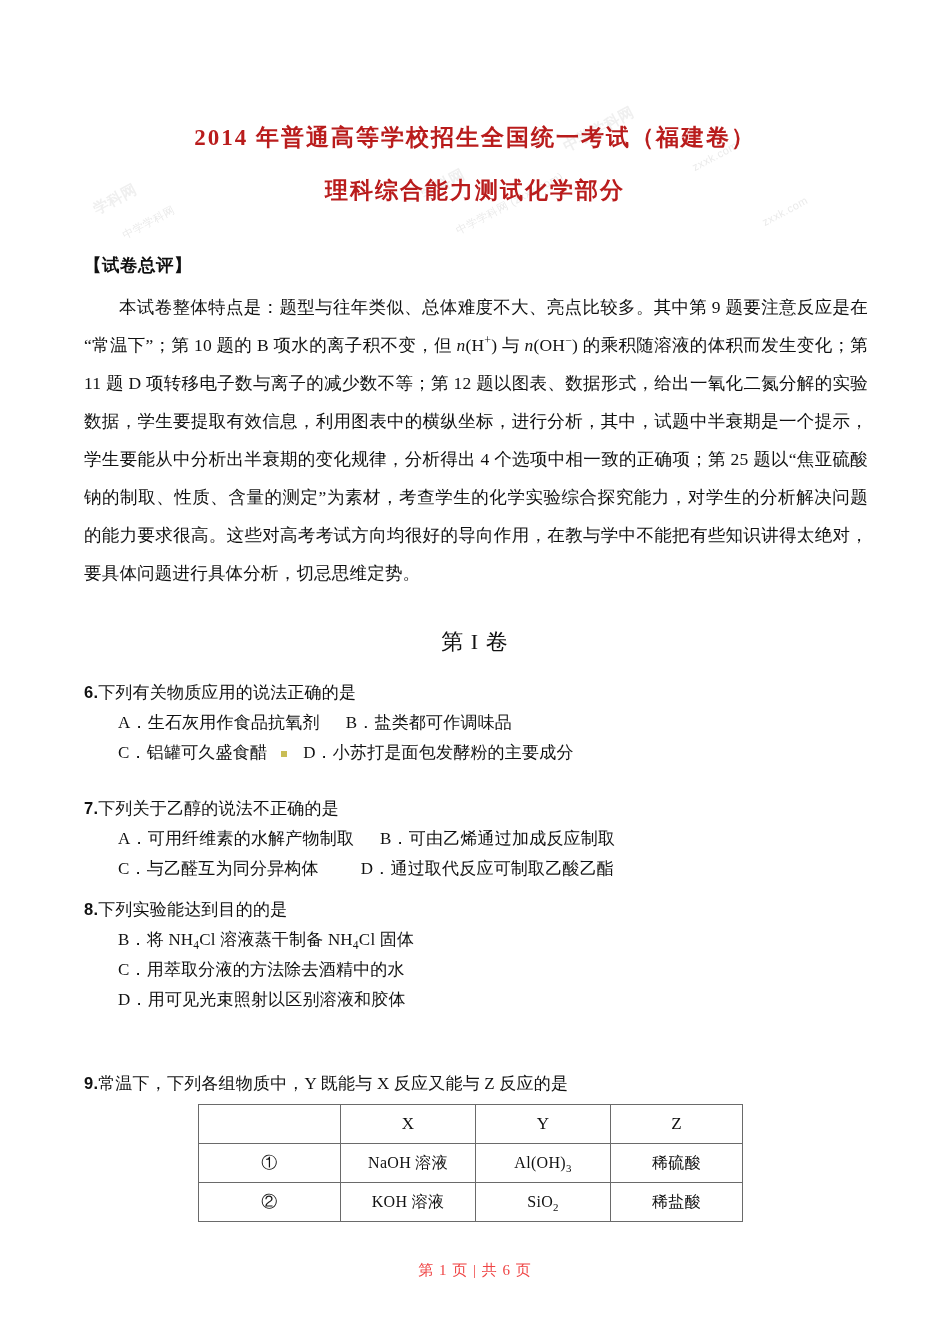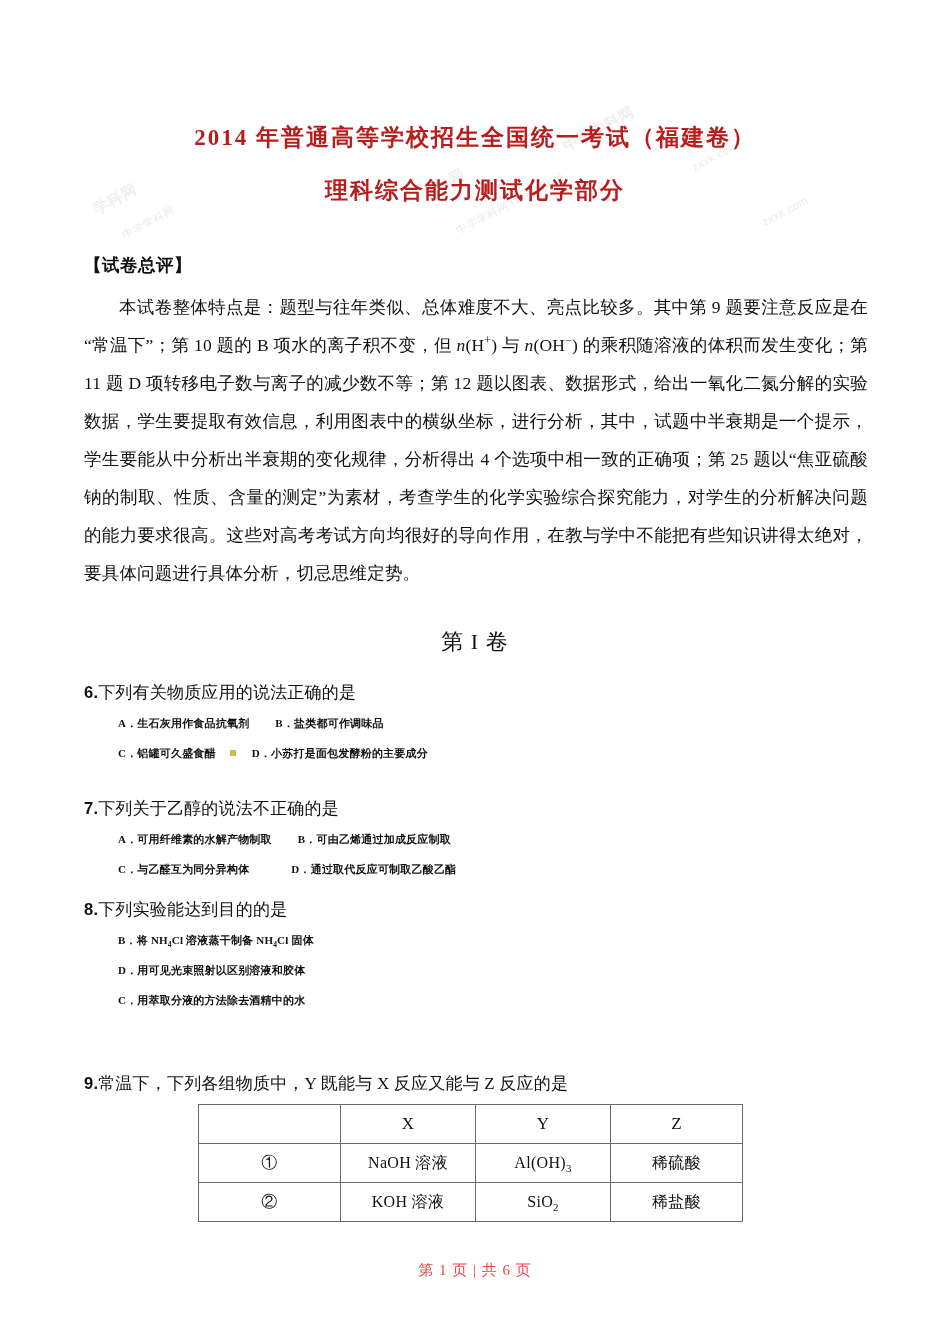--- a/index.html
+++ b/index.html
@@ -96,25 +96,24 @@
     font-size: 17px;
     line-height: 30px;
     letter-spacing: 0.2px;
   }
   .q-num {
     font-weight: bold;
     font-family: "Liberation Sans", "DejaVu Sans", sans-serif;
     font-size: 16.5px;
   }
   .q-opt {
-    font-size: 11px;
+    font-size: 17px;
     line-height: 30px;
     padding-left: 34px;
     letter-spacing: 0.2px;
-    font-weight: bold;
   }
   .opt-gap { display: inline-block; width: 16px; }
   .opt-gap-wide { display: inline-block; width: 26px; }
   .marker-dot {
     display: inline-block;
     width: 6px;
     height: 6px;
     background: #c9bd55;
     vertical-align: baseline;
     margin: 0 16px 1px 14px;
@@ -198,22 +197,22 @@
       <div class="q-opt"><span>A．可用纤维素的水解产物制取</span><span class="opt-gap-wide"></span><span>B．可由乙烯通过加成反应制取</span></div>
       <div class="q-opt"><span>C．与乙醛互为同分异构体</span><span class="opt-gap-wide"></span><span class="opt-gap"></span><span>D．通过取代反应可制取乙酸乙酯</span></div>
     </div>
 
     <div class="q-block" id="q8">
       <div class="q-stem"><span class="q-num">8.</span><span>下列实验能达到目的的是</span></div>
 
 
       <div class="q-opt"><span>B．将 NH</span><sub>4</sub><span>Cl 溶液蒸干制备 NH</span><sub>4</sub><span>Cl 固体</span></div>
 
+      <div class="q-opt">C．用萃取分液的方法除去酒精中的水</div>
       <div class="q-opt">D．用可见光束照射以区别溶液和胶体</div>
-      <div class="q-opt">C．用萃取分液的方法除去酒精中的水</div>
     </div>
 
     <div class="q-block" id="q9">
       <div class="q-stem"><span class="q-num">9.</span><span>常温下，下列各组物质中，Y 既能与 X 反应又能与 Z 反应的是</span></div>
     </div>
 
     <table class="xyz-table">
       <colgroup>
         <col class="c0">
           <col class="c1">

